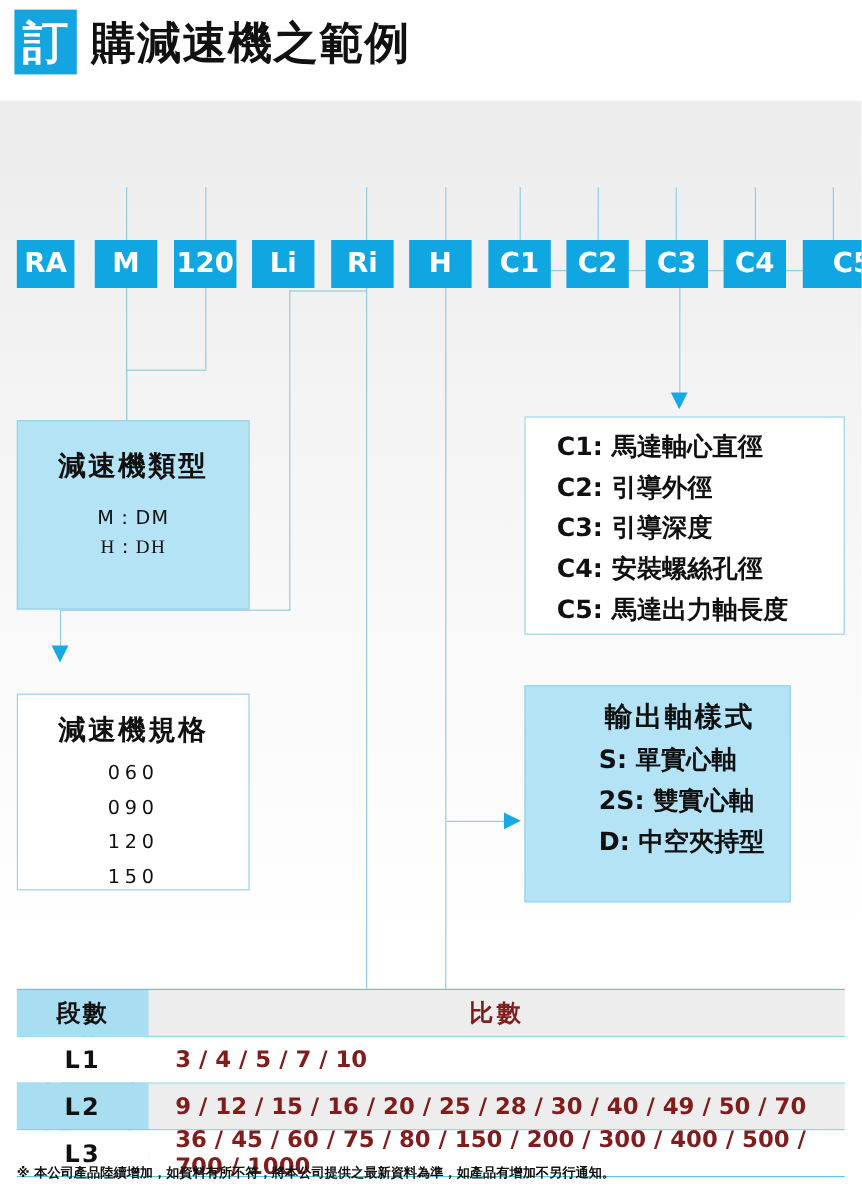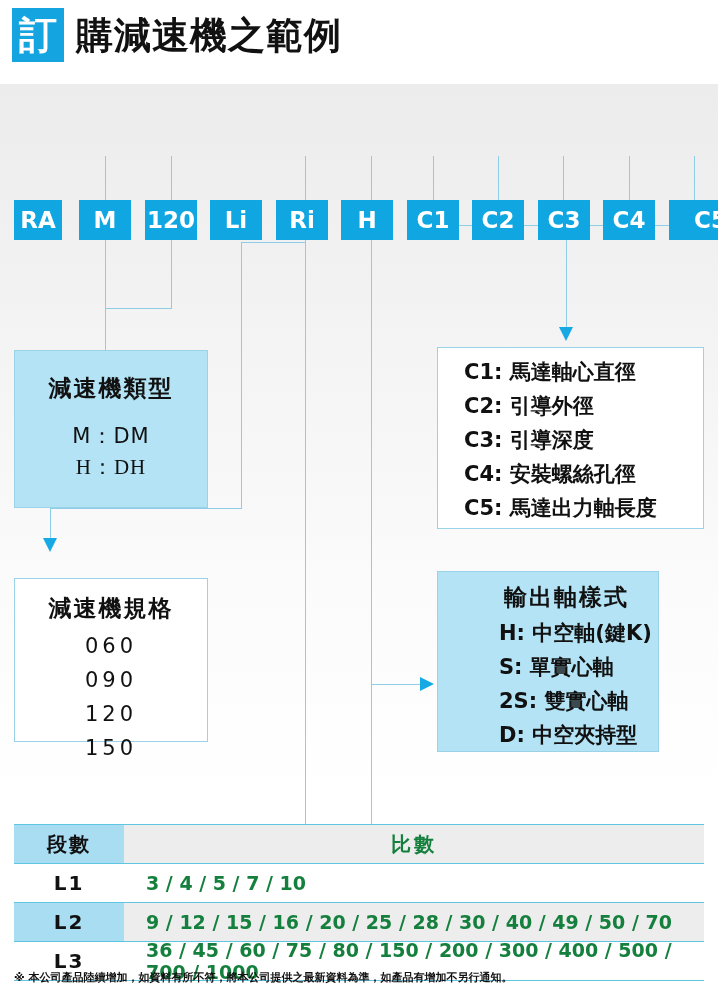--- a/index.html
+++ b/index.html
@@ -66,38 +66,38 @@
     border:1px solid #9AD3E8;
     box-sizing:border-box;
   }
   .box.fill{background:#B3E3F5;}
   .box.plain{background:#ffffff;}
   .box-title{
     text-align:center;font-weight:bold;color:#111111;
     font-size:23px;letter-spacing:2px;
   }
   .box-line{
-    text-align:center;color:#111111;font-size:21px;letter-spacing:1px;
+    text-align:center;color:#111111;font-size:16px;letter-spacing:1px;
   }
   .box-line-l{
     text-align:left;color:#111111;font-size:21px;font-weight:bold;
   }
 
   
   .table{position:absolute;left:14px;top:824px;width:690px;}
   .trow{display:flex;height:38px;align-items:center;box-sizing:border-box;}
   .tcell-l{
     width:110px;height:100%;display:flex;align-items:center;
     justify-content:center;box-sizing:border-box;
     font-size:20px;font-weight:bold;color:#111111;letter-spacing:2px;
   }
   .tcell-r{
     flex:1;height:100%;display:flex;align-items:center;
     box-sizing:border-box;padding-left:22px;
-    font-size:19px;font-weight:bold;color:#15803d;
+    font-size:19px;font-weight:bold;color:#7f1d1d;
   }
   .thead .tcell-l{background:#A9DEF2;}
   .thead .tcell-r{background:#EDEDED;justify-content:center;padding-left:0;
     font-size:20px;font-weight:bold;letter-spacing:3px;}
   .trow.alt .tcell-l{background:#A9DEF2;}
   .trow.alt .tcell-r{background:#EDEDED;}
   .trow.wht .tcell-l{background:#ffffff;}
   .trow.wht .tcell-r{background:#ffffff;}
   .trule{height:1px;background:#5FC5E2;width:100%;}
 
@@ -214,21 +214,20 @@
     <div class="box plain" style="left:14px;top:494px;width:194px;height:164px;">
       <div class="box-title" style="margin-top:14px;">減速機規格</div>
       <div class="box-line" style="margin-top:10px;letter-spacing:4px;">060</div>
       <div class="box-line" style="margin-top:10px;letter-spacing:4px;">090</div>
       <div class="box-line" style="margin-top:10px;letter-spacing:4px;">120</div>
       <div class="box-line" style="margin-top:10px;letter-spacing:4px;">150</div>
     </div>
 
     <div class="box fill" style="left:437px;top:487px;width:222px;height:181px;padding-left:37px;">
       <div class="box-title" style="margin-top:10px;">輸出軸樣式</div>
-      <div class="box-line-l" style="margin:6px 0 0 24px;">H: 中空軸(鍵K)</div>
       <div class="box-line-l" style="margin:6px 0 0 24px;">S: 單實心軸</div>
       <div class="box-line-l" style="margin:6px 0 0 24px;">2S: 雙實心軸</div>
       <div class="box-line-l" style="margin:6px 0 0 24px;">D: 中空夾持型</div>
     </div>
 
   </div>
 
   <div class="wm wm-mascot">
     <svg viewBox="0 0 150 130" width="150" height="130" xmlns="http://www.w3.org/2000/svg">
 

